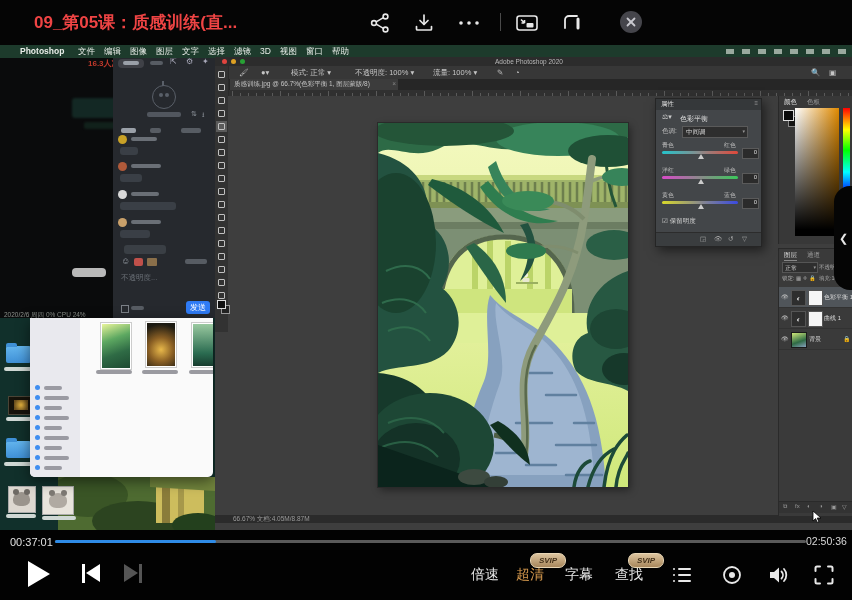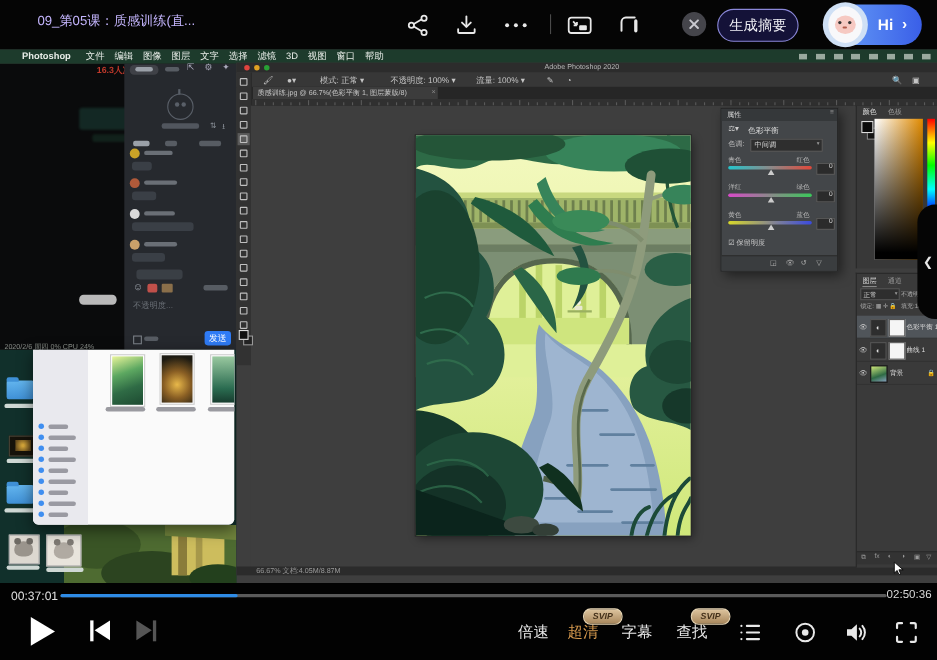--- a/index.html
+++ b/index.html
@@ -10,21 +10,21 @@
   .txt{position:absolute;white-space:nowrap;}
   svg{display:block;}
   .icon-btn{position:absolute;cursor:pointer;}
 </style>
 </head>
 <body>
 
 <div id="stage">
 
   <div class="abs" style="left:0;top:0;width:852px;height:45px;background:#050505;"></div>
-  <div class="txt" style="left:34px;top:11px;font-size:12px;font-weight:normal;color:#c4b5fd;">09_第05课：质感训练(直...</div>
+  <div class="txt" style="left:34px;top:11px;font-size:17px;font-weight:bold;color:#ef4444;">09_第05课：质感训练(直...</div>
 
   <div class="icon-btn" style="left:368px;top:11px;">
     <svg width="24" height="24" viewBox="0 0 24 24">
         <g stroke="#e8e8e8" stroke-width="1.6" fill="none">
       <circle cx="6" cy="12" r="2.4"></circle>
           <circle cx="17.5" cy="5.5" r="2.4"></circle>
           <circle cx="17.5" cy="18.5" r="2.4"></circle>
       <line x1="8.2" y1="10.9" x2="15.4" y2="6.6"></line>
           <line x1="8.2" y1="13.1" x2="15.4" y2="17.4"></line>
         </g>
@@ -66,35 +66,20 @@
         </g>
       </svg>
   </div>
   <div class="icon-btn" style="left:620px;top:11px;width:22px;height:22px;border-radius:50%;background:#45454b;">
     <svg width="22" height="22" viewBox="0 0 22 22">
         <g stroke="#c9c9cf" stroke-width="1.8" stroke-linecap="round">
       <line x1="7.5" y1="7.5" x2="14.5" y2="14.5"></line>
           <line x1="14.5" y1="7.5" x2="7.5" y2="14.5"></line>
         </g>
       </svg>
-  </div>
-  <div class="abs" style="left:652px;top:8px;width:72px;height:28px;border-radius:15px;background:#141238;border:1px solid #8a87d8;
-              display:flex;align-items:center;justify-content:center;">
-    <span class="txt" style="position:static;color:#f0f0f5;font-size:13px;">生成摘要</span>
-  </div>
-  <div class="abs" style="left:750px;top:4px;width:88px;height:37px;border-radius:19px;background:linear-gradient(90deg,#6aa3f8,#3a5fe8);">
-    <div class="abs" style="left:-2px;top:-2px;width:41px;height:41px;border-radius:50%;background:#cfe0f5;overflow:hidden;">
-      <div class="abs" style="left:5px;top:4px;width:31px;height:33px;border-radius:50%;background:#f8f8fa;"></div>
-      <div class="abs" style="left:11px;top:12px;width:19px;height:17px;border-radius:50%;background:#f6c9c2;"></div>
-      <div class="abs" style="left:14px;top:17px;width:3px;height:3px;border-radius:50%;background:#333;"></div>
-      <div class="abs" style="left:23px;top:17px;width:3px;height:3px;border-radius:50%;background:#333;"></div>
-      <div class="abs" style="left:18px;top:22px;width:4px;height:2px;border-radius:2px;background:#b05a4a;"></div>
-    </div>
-    <span class="txt" style="left:48px;top:10px;color:#fff;font-size:14px;font-weight:bold;">Hi</span>
-    <span class="txt" style="left:70px;top:9px;color:#fff;font-size:14px;font-weight:bold;">›</span>
   </div>
 
   <div class="abs" style="left:0;top:45px;width:852px;height:485px;background:#3e3e3e;"></div>
 
   <div class="abs" style="left:0;top:45px;width:852px;height:13px;background:#1d3b2c;color:#e8ede8;font-size:8.5px;line-height:13px;">
     <span class="txt" style="left:7px;top:0;font-size:8px;"></span>
     <span class="txt" style="left:20px;top:0;font-weight:bold;">Photoshop</span>
     <span id="menubar-menus" class="txt" style="left:78px;top:0;"><span style="margin-right: 9px;">文件</span><span style="margin-right: 9px;">编辑</span><span style="margin-right: 9px;">图像</span><span style="margin-right: 9px;">图层</span><span style="margin-right: 9px;">文字</span><span style="margin-right: 9px;">选择</span><span style="margin-right: 9px;">滤镜</span><span style="margin-right: 9px;">3D</span><span style="margin-right: 9px;">视图</span><span style="margin-right: 9px;">窗口</span><span style="margin-right: 9px;">帮助</span></span>
     <span class="abs" style="right:6px;top:4px;width:120px;height:5px;
           background:repeating-linear-gradient(90deg,#cfd8cf 0 8px,transparent 8px 16px);opacity:.7;"></span>

